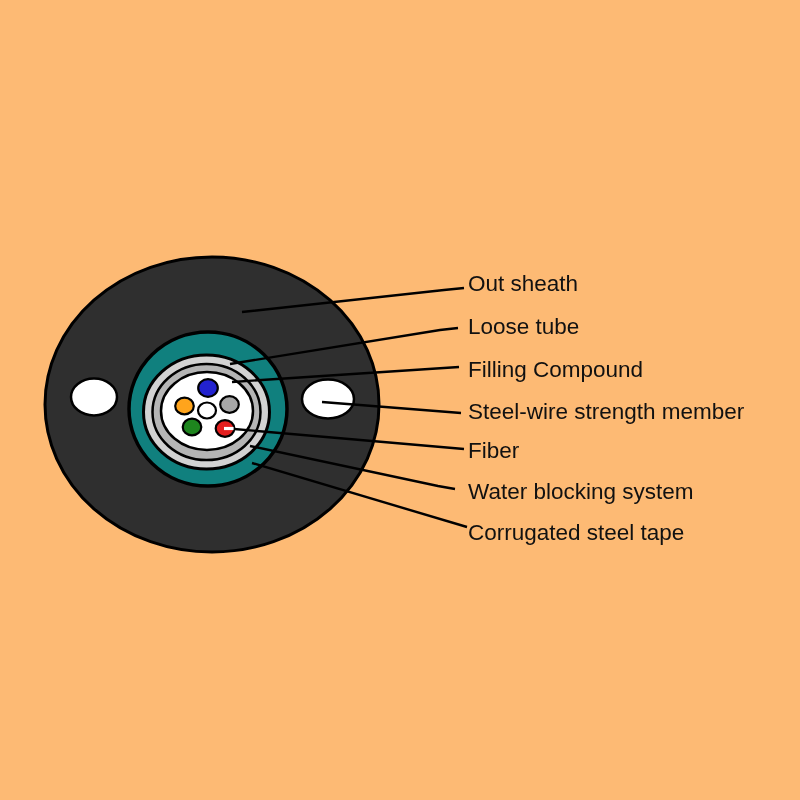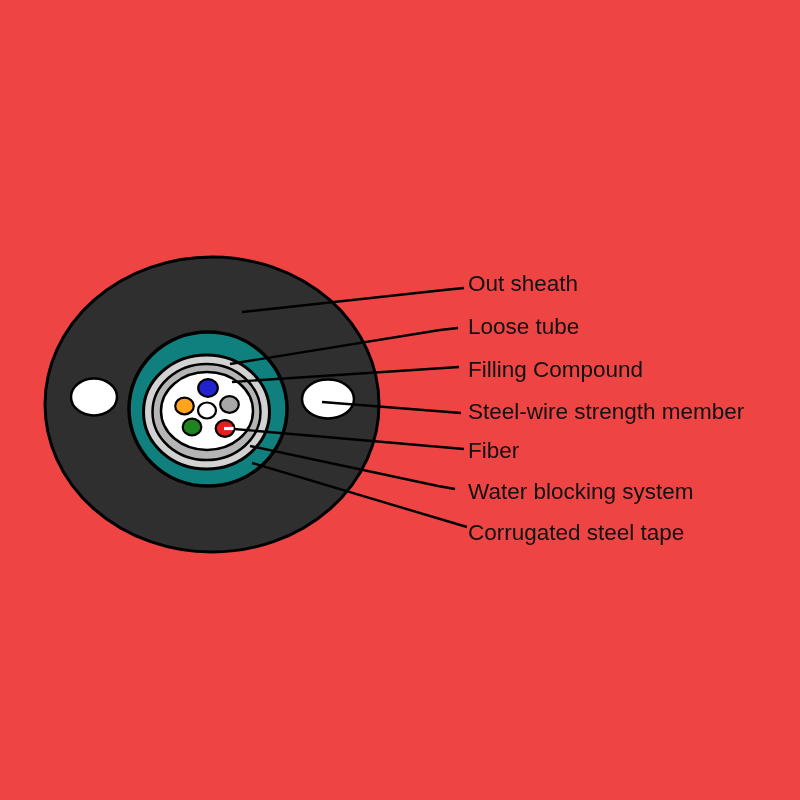--- a/index.html
+++ b/index.html
@@ -4,21 +4,21 @@
 <style>
   html, body {
     margin: 0;
     padding: 0;
     background: #ffffff;
   }
   #stage {
     position: relative;
     width: 800px;
     height: 800px;
-    background: #ef4444;
+    background: #fdba74;
     overflow: hidden;
     font-family: "Liberation Sans", sans-serif;
   }
   svg { display: block; }
   .leader {
     fill: none;
     stroke: #000000;
     stroke-width: 2.4;
   }
   .part-label {

